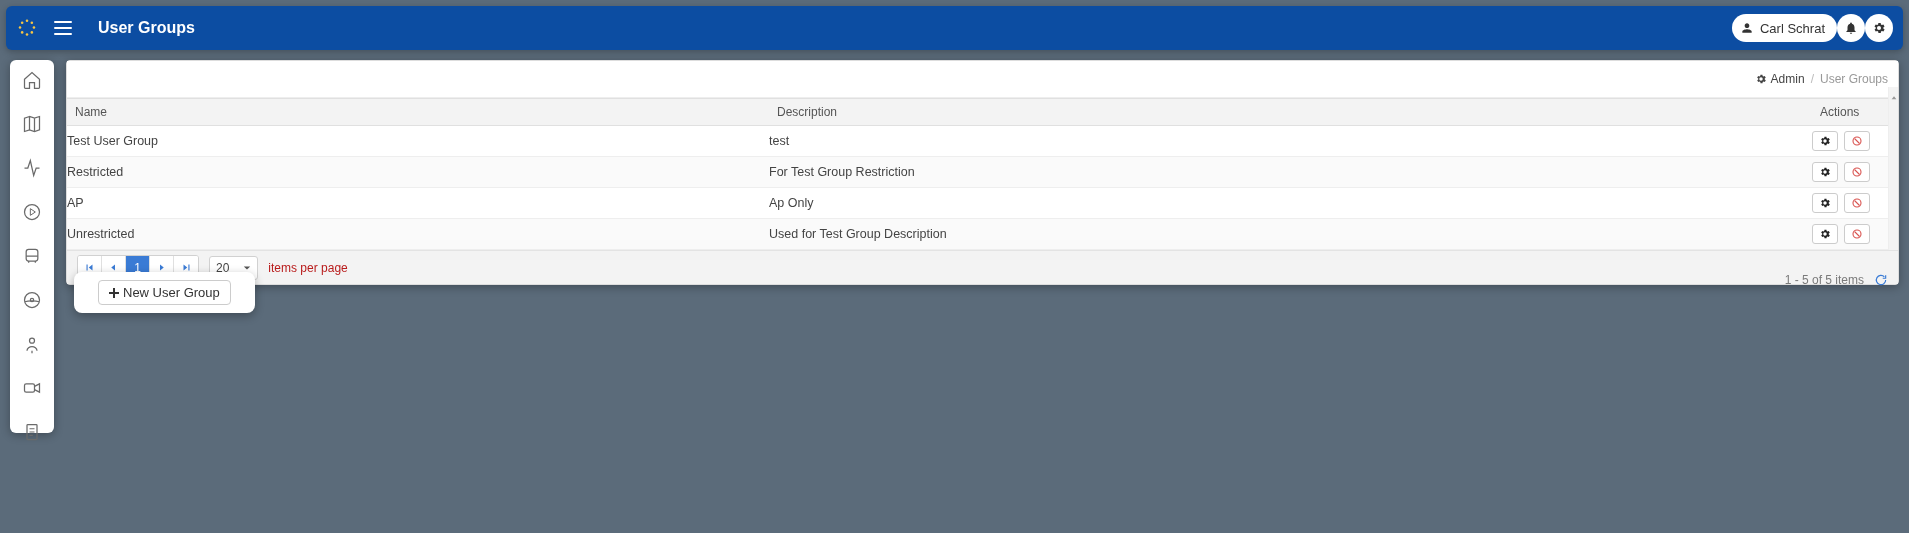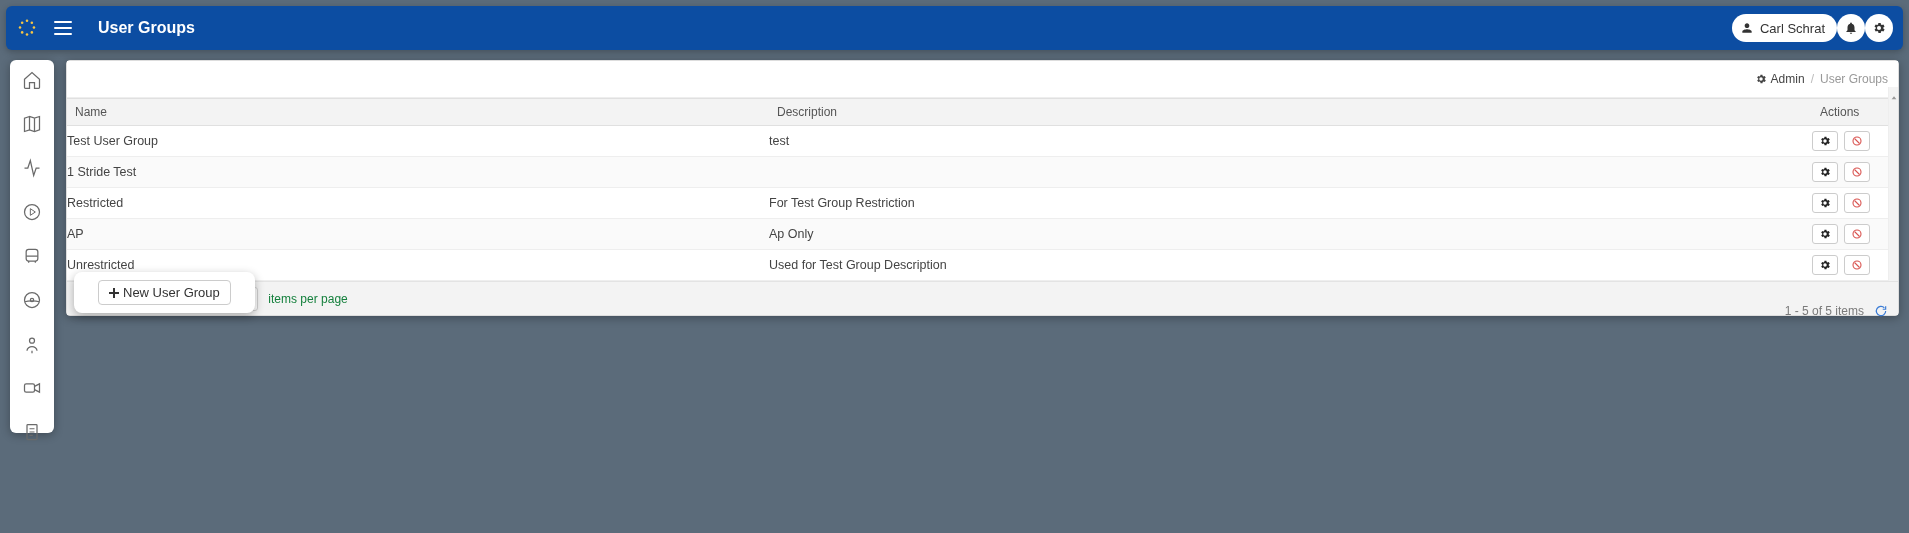--- a/index.html
+++ b/index.html
@@ -48,21 +48,21 @@
 
   
   .pager { height: 34px; background: #f3f3f3; border-top: 1px solid #e3e3e3; display: flex; align-items: center; padding: 0 10px; gap: 10px; }
   .pager-group { display: flex; border: 1px solid #d1d1d1; border-radius: 3px; overflow: hidden; background: #fff; }
   .pager-btn { width: 24px; height: 24px; display: flex; align-items: center; justify-content: center; border-right: 1px solid #e0e0e0; cursor: pointer; background: #fff; }
   .pager-btn:last-child { border-right: none; }
   .pager-btn svg { width: 9px; height: 9px; fill: #3a7bd5; }
   .pager-btn.active { background: #3a7bd5; color: #fff; font-size: 12px; }
   .page-size { border: 1px solid #d1d1d1; border-radius: 3px; height: 24px; background: #fff; display: flex; align-items: center; padding: 0 6px; gap: 14px; cursor: pointer; font-size: 12px; color: #444; }
   .page-size svg { width: 8px; height: 8px; fill: #555; }
-  .pager-label { color: #15803d; font-size: 12px; }
+  .pager-label { color: #b91c1c; font-size: 12px; }
   .pager-right { margin-left: auto; display: flex; align-items: flex-start; gap: 10px; margin-top: 27px; }
   .pager-right .status { color: #7a7a7a; font-size: 12px; }
   .refresh svg { width: 14px; height: 14px; stroke: #3a7bd5; fill: none; }
 
   
   .new-button-card { position: absolute; left: 74px; top: 272px; background: #fff; border-radius: 8px; box-shadow: 0 3px 10px rgba(0,0,0,.3); padding: 8px 24px; }
   .new-btn { border: 1px solid #ccc; border-radius: 4px; background: #fff; display: flex; align-items: center; gap: 4px; padding: 4px 10px; cursor: pointer; font-size: 13px; color: #333; }
   .new-btn svg { width: 10px; height: 10px; fill: #333; }
 
   .scroll-gutter { position: absolute; right: 0; top: 26px; bottom: 34px; width: 10px; background: #f3f3f3; border-left: 1px solid #eee; }
@@ -213,40 +213,20 @@
                   <svg viewBox="0 0 24 24">
                     <circle cx="12" cy="12" r="8"></circle>
                     <path d="M7 7l10 10"></path>
                   </svg>
                 </div>
               </div>
             </td>
             <td></td>
           </tr>
           <tr>
-            <td>1 Stride Test</td>
-            <td></td>
-            <td>
-              <div class="actions-cell">
-                <div class="icon-btn">
-                  <svg viewBox="0 0 24 24">
-                    <path d="M19.4 13l.1-1-.1-1 2.1-1.6-2-3.5-2.5 1a7 7 0 0 0-1.7-1l-.4-2.6h-4l-.4 2.6a7 7 0 0 0-1.7 1l-2.5-1-2 3.5L6.5 11l-.1 1 .1 1-2.1 1.6 2 3.5 2.5-1a7 7 0 0 0 1.7 1l.4 2.6h4l.4-2.6a7 7 0 0 0 1.7-1l2.5 1 2-3.5L19.4 13zM12 15.5A3.5 3.5 0 1 1 12 8.5a3.5 3.5 0 0 1 0 7z"></path>
-                  </svg>
-                </div>
-                <div class="icon-btn danger">
-                  <svg viewBox="0 0 24 24">
-                    <circle cx="12" cy="12" r="8"></circle>
-                    <path d="M7 7l10 10"></path>
-                  </svg>
-                </div>
-              </div>
-            </td>
-            <td></td>
-          </tr>
-          <tr>
             <td>Restricted</td>
             <td>For Test Group Restriction</td>
             <td>
               <div class="actions-cell">
                 <div class="icon-btn">
                   <svg viewBox="0 0 24 24">
                     <path d="M19.4 13l.1-1-.1-1 2.1-1.6-2-3.5-2.5 1a7 7 0 0 0-1.7-1l-.4-2.6h-4l-.4 2.6a7 7 0 0 0-1.7 1l-2.5-1-2 3.5L6.5 11l-.1 1 .1 1-2.1 1.6 2 3.5 2.5-1a7 7 0 0 0 1.7 1l.4 2.6h4l.4-2.6a7 7 0 0 0 1.7-1l2.5 1 2-3.5L19.4 13zM12 15.5A3.5 3.5 0 1 1 12 8.5a3.5 3.5 0 0 1 0 7z"></path>
                   </svg>
                 </div>
                 <div class="icon-btn danger">

